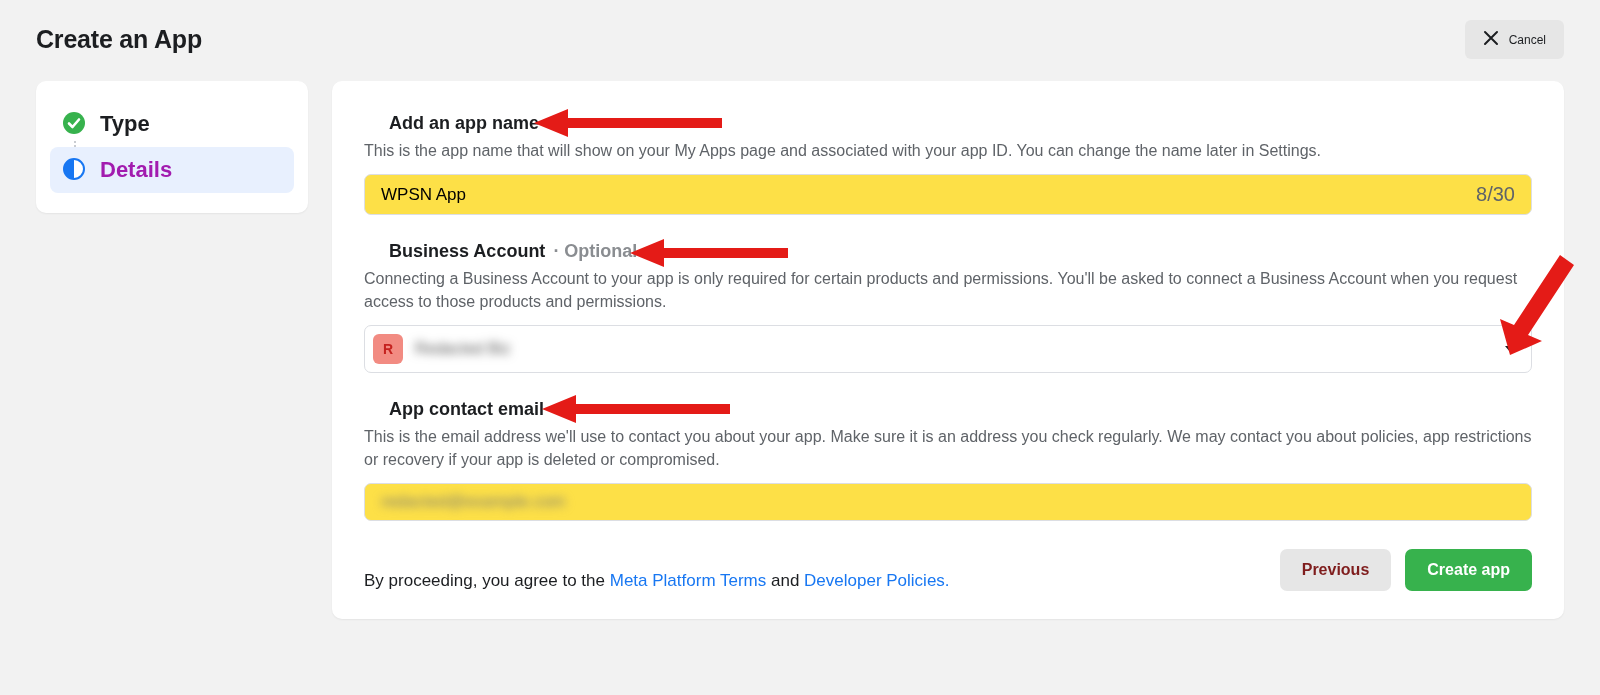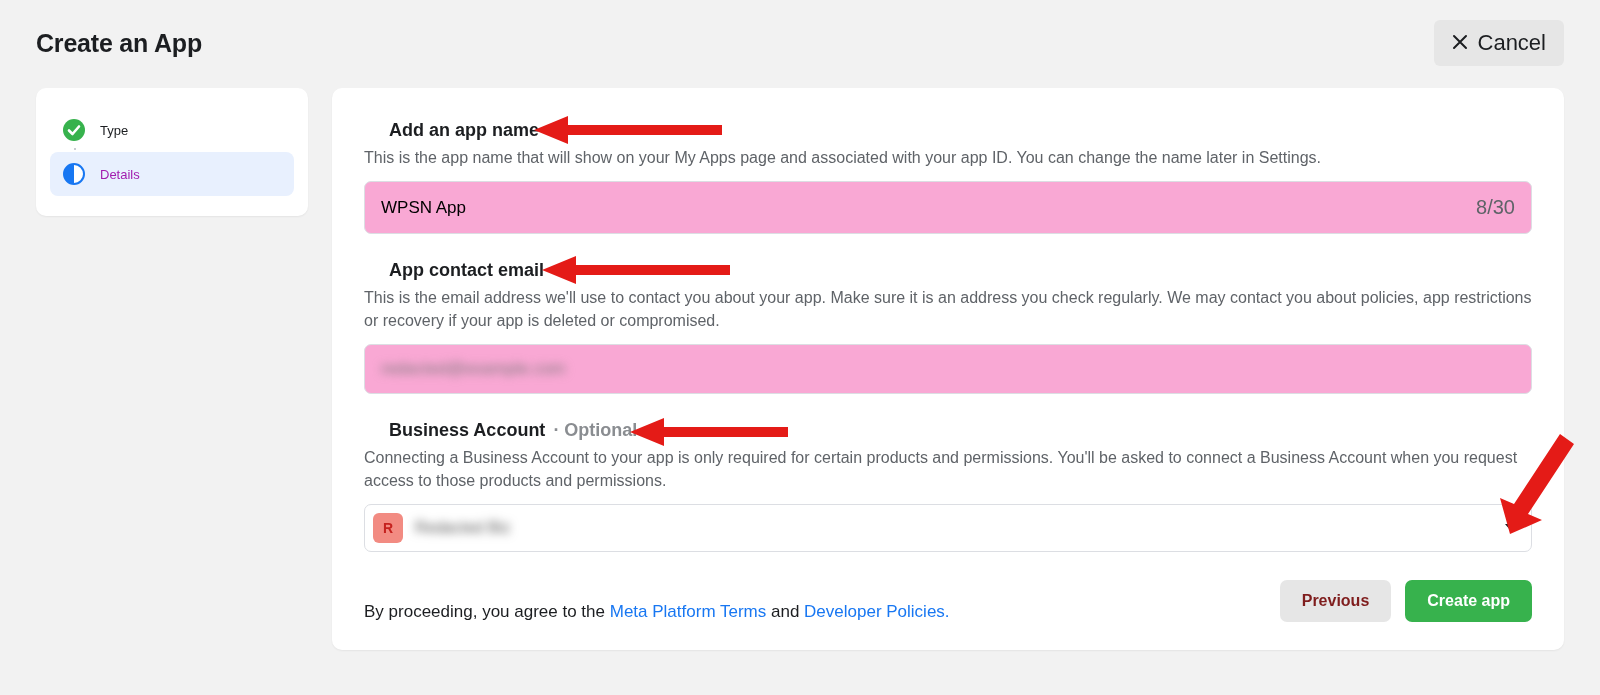--- a/index.html
+++ b/index.html
@@ -22,44 +22,43 @@
     letter-spacing: -0.2px;
   }
   .cancel-btn {
     display: inline-flex;
     align-items: center;
     gap: 10px;
     background: #e6e6e6;
     border: none;
     border-radius: 6px;
     padding: 10px 18px;
-    font-size: 22px;
+    font-size: 12px;
     color: #1c1e21;
     cursor: pointer;
   }
   .cancel-btn svg { width: 16px; height: 16px; }
 
   .layout { display: flex; gap: 24px; }
 
   .sidebar {
     width: 272px;
     background: #fff;
     border-radius: 10px;
     padding: 20px 14px;
     box-shadow: 0 1px 2px rgba(0,0,0,0.06);
     align-self: flex-start;
   }
   .step {
     display: flex;
-    align-items: center;
     gap: 14px;
     padding: 10px 12px;
     border-radius: 8px;
-    font-size: 13px;
-    font-weight: 400;
+    font-size: 22px;
+    font-weight: 700;
     position: relative;
   }
   .step-active { background: #e8f0fe; color: #a21caf; }
   .connector {
     position: absolute;
     left: 24px;
     top: 40px;
     width: 2px;
     height: 14px;
     border-left: 2px dotted #c9ccd1;
@@ -79,27 +78,27 @@
   .section { margin-bottom: 26px; position: relative; }
   .section-title-row { display:flex; align-items:center; gap:8px; }
   .section-title { font-size: 18px; font-weight: 700; margin-bottom: 6px; margin-left: 25px; }
   .optional-tag { color:#8a8d91; font-weight:600; }
   .section-desc { font-size: 16px; color: #5f6368; line-height: 1.4; margin-bottom: 12px; }
 
   .text-input {
     width: 100%;
     border: 1px solid #dcdee3;
     border-radius: 7px;
-    padding: 14px 16px;
+    padding: 8px 16px;
     font-size: 17px;
     color: #1c1e21;
     display: flex;
     align-items: center;
     justify-content: space-between;
-    background: #f9a8d4;
+    background: #fde047;
   }
   .text-input input {
     border: none;
     outline: none;
     font-size: 17px;
     flex: 1;
     background: transparent;
   }
   .char-count { color: #5f6368; font-size: 20px; }
 
@@ -201,33 +200,20 @@
         <span class="char-count">8/30</span>
       </div>
       <div class="arrow" style="left:170px; top:-8px;">
         <svg width="190" height="36">
             <polygon points="0,18 34,4 34,13 188,13 188,23 34,23 34,32" fill="#e41b17"></polygon>
           </svg>
       </div>
     </div>
 
     <div class="section">
-      <div class="section-title">App contact email</div>
-      <div class="section-desc">This is the email address we'll use to contact you about your app. Make sure it is an address you check regularly. We may contact you about policies, app restrictions or recovery if your app is deleted or compromised.</div>
-      <div class="text-input">
-        <input type="text" class="blurred-text" value="redacted@example.com" style="">
-      </div>
-      <div class="arrow" style="left:178px; top:-8px;">
-        <svg width="190" height="36">
-            <polygon points="0,18 34,4 34,13 188,13 188,23 34,23 34,32" fill="#e41b17"></polygon>
-          </svg>
-      </div>
-    </div>
-
-    <div class="section">
       <div class="section-title section-title-row">
         <span>Business Account</span>
         <span class="optional-tag">· Optional</span>
       </div>
       <div class="section-desc">Connecting a Business Account to your app is only required for certain products and permissions. You'll be asked to connect a Business Account when you request access to those products and permissions.</div>
       <div class="select-box">
         <div class="biz-avatar">R</div>
         <span class="select-label blurred-text">Redacted Biz</span>
         <span class="caret"></span>
       </div>
@@ -237,20 +223,33 @@
           </svg>
       </div>
 
       <div class="arrow" style="right:-48px; top:6px;">
         <svg width="90" height="120">
           <polygon points="20,108 10,72 24,78 70,8 84,18 38,88 52,94" fill="#e41b17"></polygon>
         </svg>
       </div>
     </div>
 
+    <div class="section">
+      <div class="section-title">App contact email</div>
+      <div class="section-desc">This is the email address we'll use to contact you about your app. Make sure it is an address you check regularly. We may contact you about policies, app restrictions or recovery if your app is deleted or compromised.</div>
+      <div class="text-input">
+        <input type="text" class="blurred-text" value="redacted@example.com" style="">
+      </div>
+      <div class="arrow" style="left:178px; top:-8px;">
+        <svg width="190" height="36">
+            <polygon points="0,18 34,4 34,13 188,13 188,23 34,23 34,32" fill="#e41b17"></polygon>
+          </svg>
+      </div>
+    </div>
+
     <div class="footer-row">
       <div class="agree-text">
         <span>By proceeding, you agree to the </span><a href="#">Meta Platform Terms</a><span> and </span><a href="#">Developer Policies.</a>
       </div>
       <div class="footer-buttons">
         <button class="btn btn-prev">Previous</button>
         <button class="btn btn-create">Create app</button>
       </div>
     </div>
 

